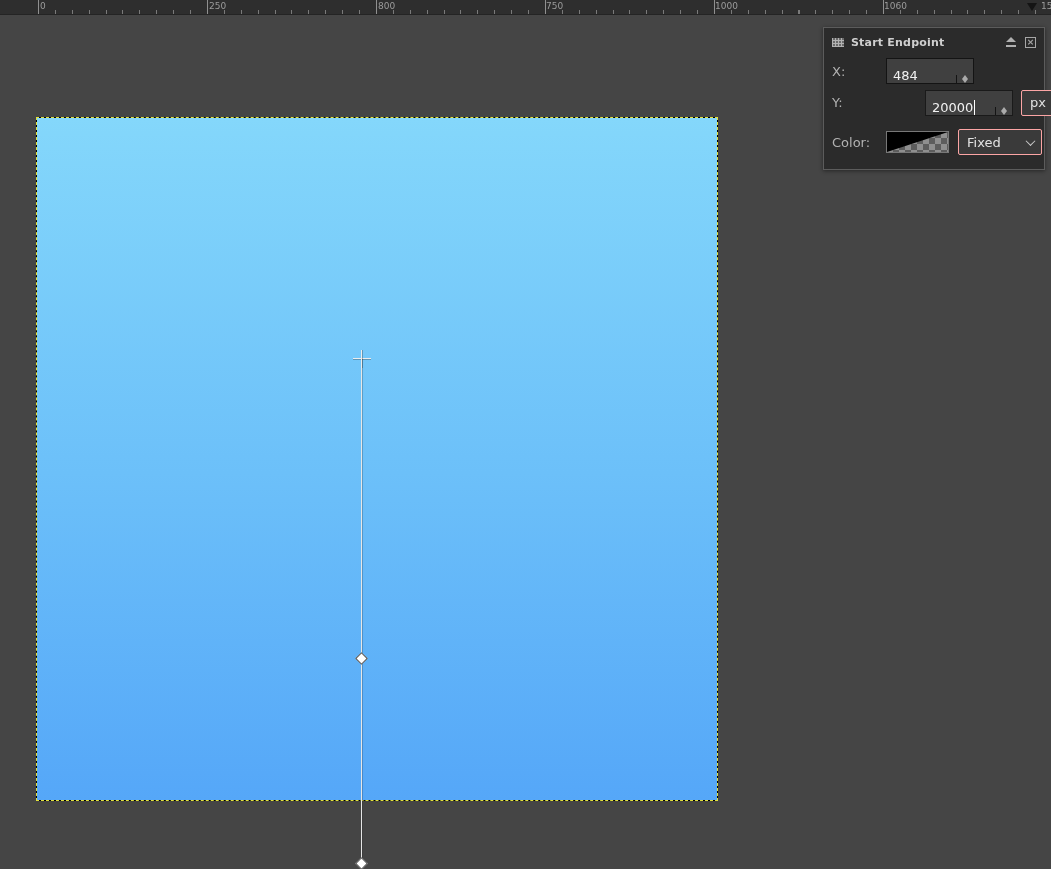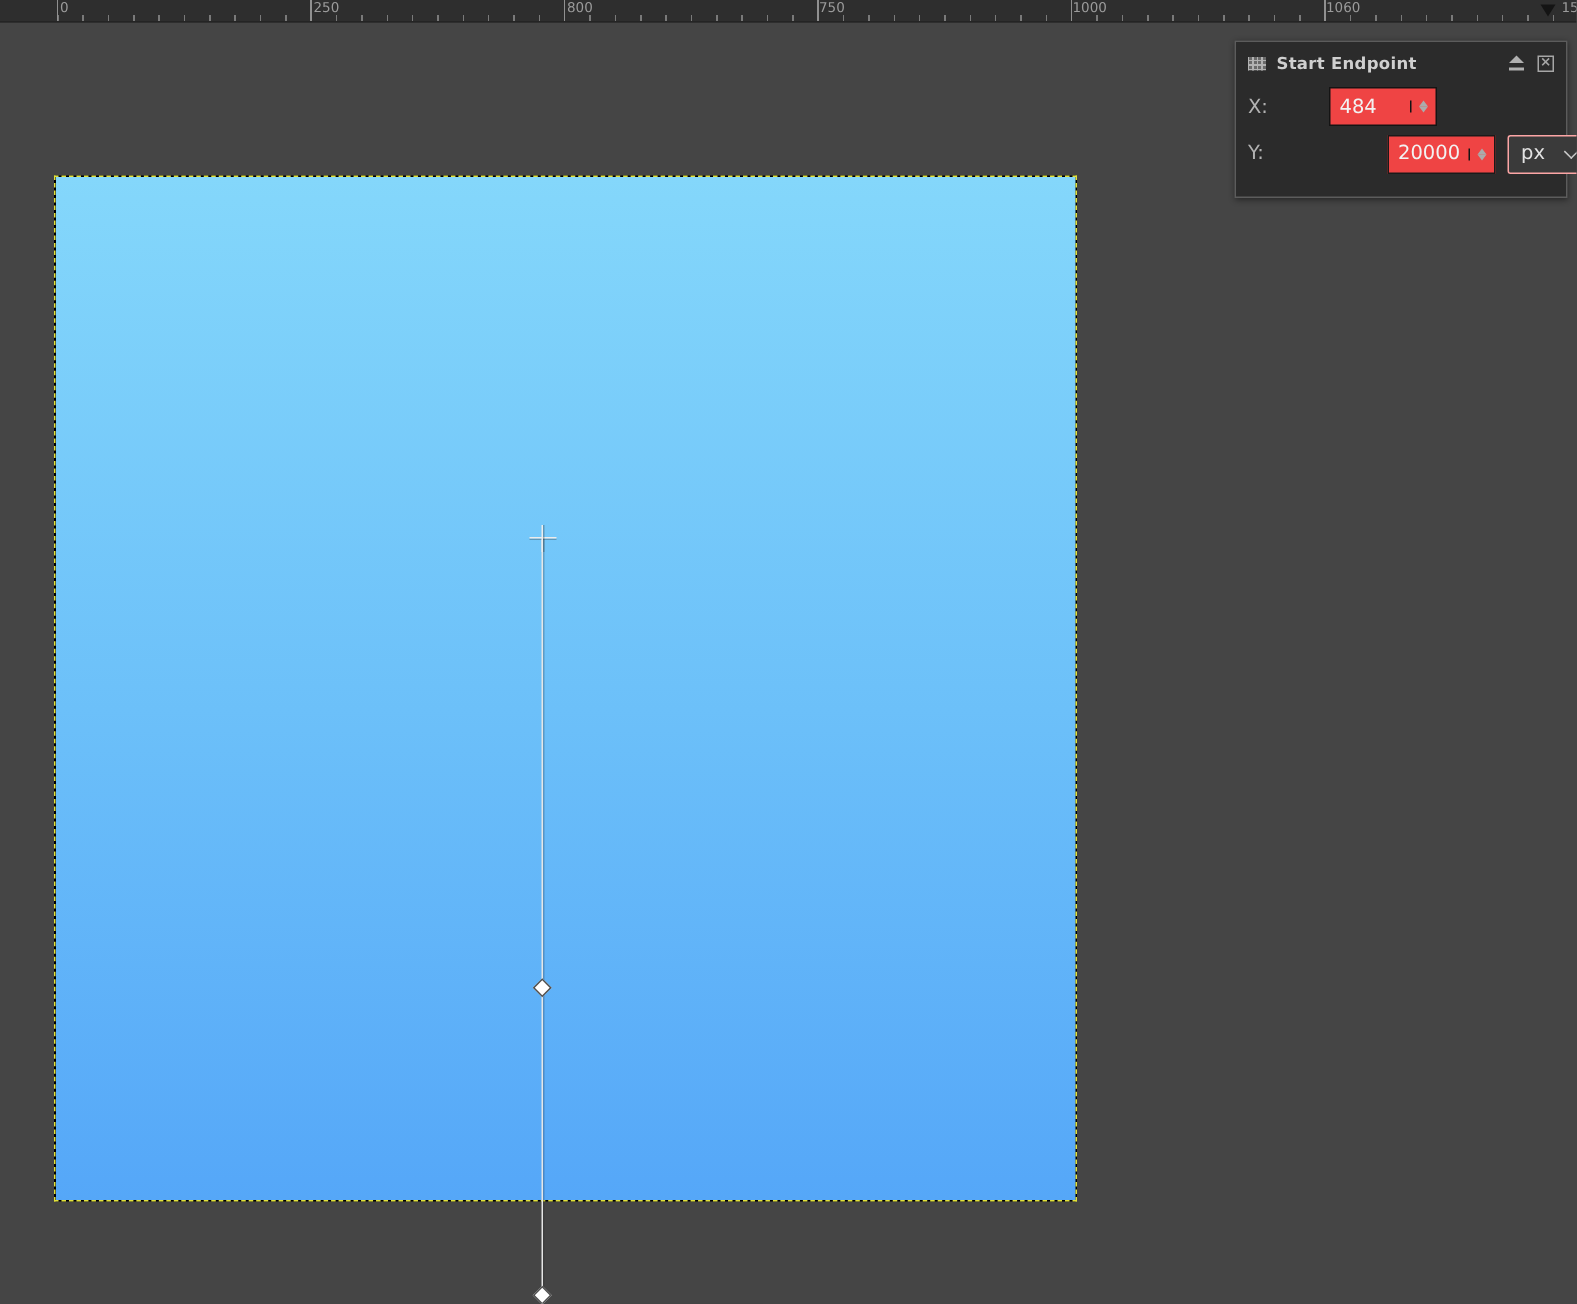--- a/index.html
+++ b/index.html
@@ -99,22 +99,22 @@
     font-weight:bold;
   }
 
   .row{display:flex;align-items:center;padding:0 8px;}
   .row-x{height:30px;}
   .row-y{height:33px;}
   .row-color{height:30px;margin-top:8px;}
   .lbl{width:54px;flex:0 0 auto;color:#b2b2b2;}
 
   .spinbox{
-    display:flex;align-items:center;width:72px;height:26px;box-sizing:border-box;
-    background:#ef4444;border:1px solid #141414;flex:0 0 auto;
+    display:flex;align-items:flex-end;width:88px;height:26px;box-sizing:border-box;
+    background:#404040;border:1px solid #141414;flex:0 0 auto;
   }
   .spinbox.focused{border-color:#1a1a1a;margin-left:39px;}
   .field{
     flex:1 1 auto;display:flex;align-items:center;padding:0 6px;color:#f2f2f2;
     font-size:13px;white-space:nowrap;overflow:hidden;
   }
   .caret{width:1px;height:15px;background:#ffffff;margin-left:1px;animation:blink 1s steps(1) infinite;}
   @keyframes blink{50%{opacity:0;}}
   .spins{
     display:flex;flex-direction:column;width:16px;flex:0 0 auto;border-left:1px solid #141414;
@@ -213,13 +213,23 @@
             <span class="tri-down"></span>
           </div>
       </div>
     </div>
     <div class="dropdown dd-unit">
       <span>px</span>
       <span class="chevron"></span>
     </div>
   </div>
 
+  <div class="row row-color">
+    <span class="lbl">Color:</span>
+    <div class="swatch">
+      <div class="swatch-fill"></div>
+    </div>
+    <div class="dropdown dd-mode">
+      <span>Fixed</span>
+      <span class="chevron"></span>
+    </div>
+  </div>
 </div>
 
 </body></html>

